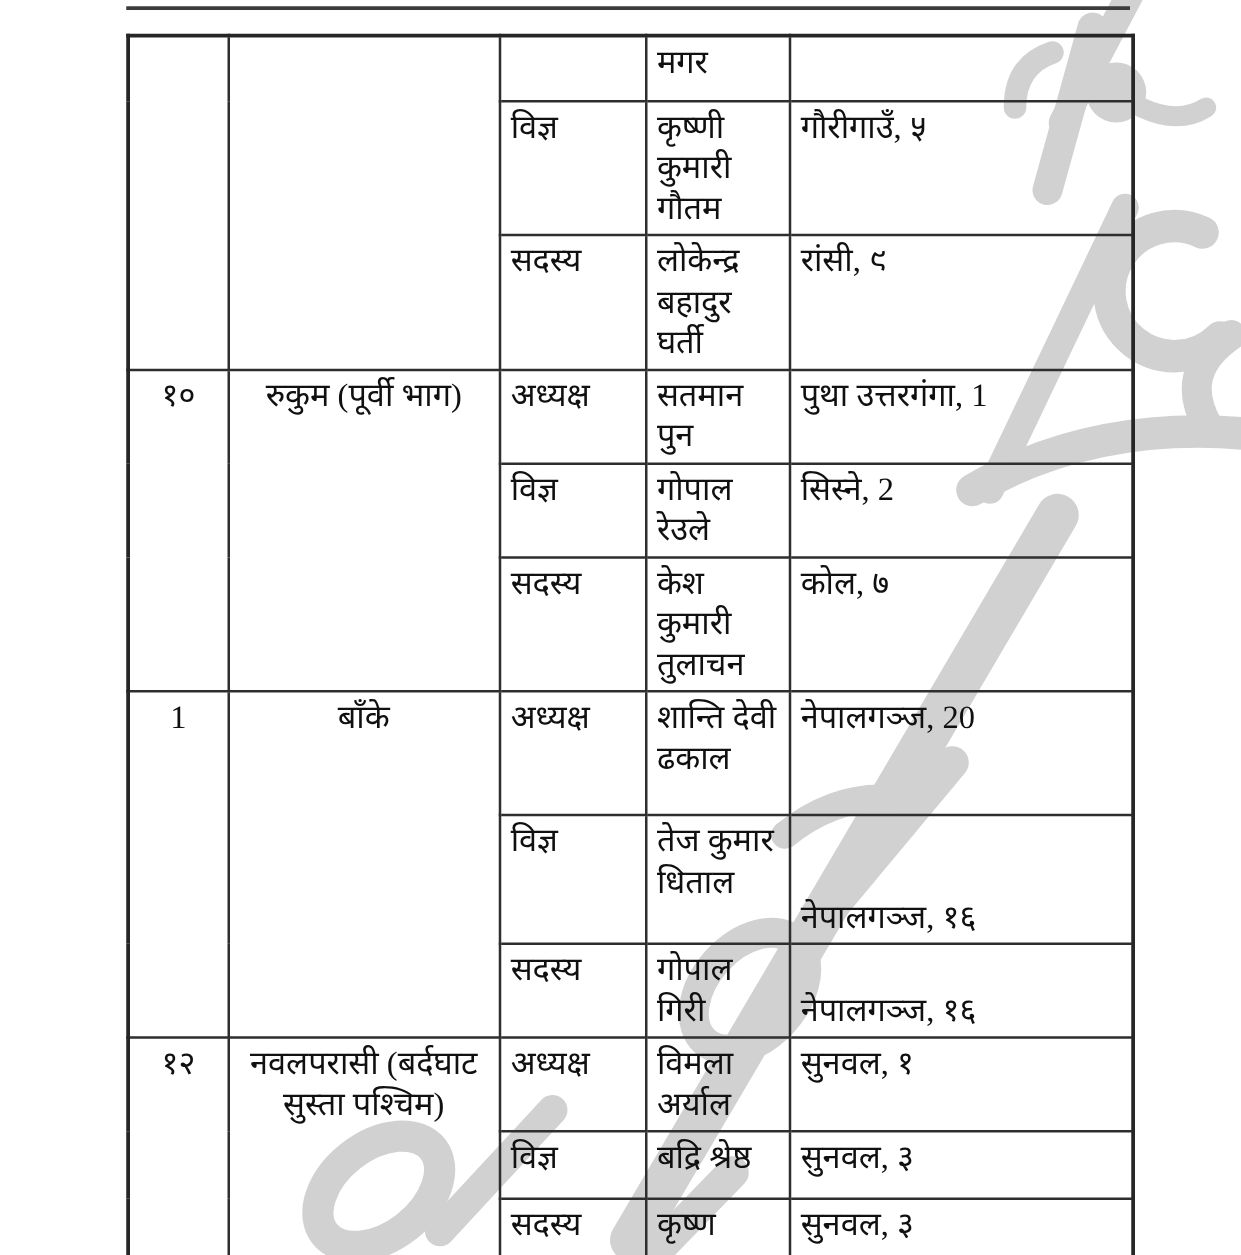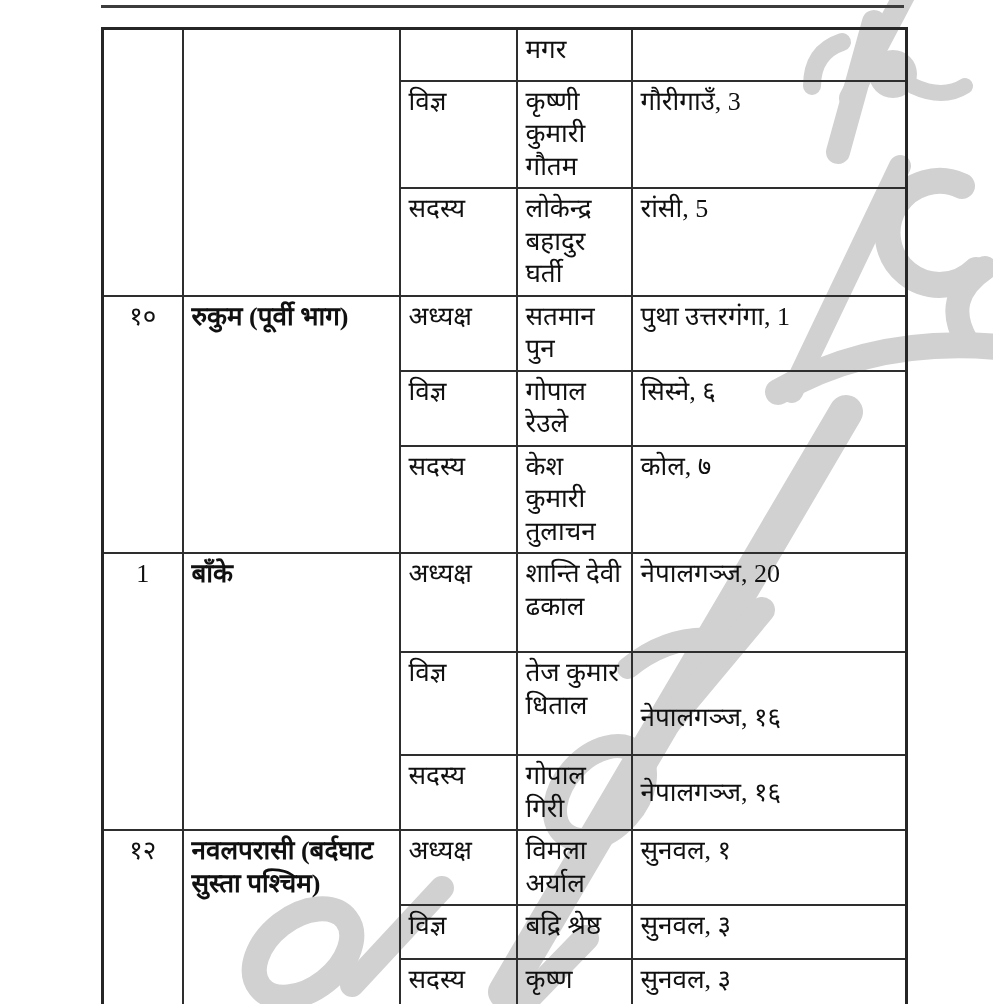--- a/index.html
+++ b/index.html
@@ -29,27 +29,27 @@
     vertical-align:top;
     padding:4px 8px;
     overflow:hidden;
     word-break:keep-all;
   }
   td.sn{
     text-align:center;vertical-align:middle;
     font-size:33px;padding:0 2px;margin-left:35px;
   }
   td.district{
-    text-align:left;vertical-align:middle;
-    padding:4px 14px;line-height:1.45;font-weight:bold;
+    text-align:center;vertical-align:middle;
+    padding:4px 14px;line-height:1.45;
   }
   td.pos{text-align:left;padding-top:8px;}
   td.name{padding:6px 4px 4px 10px;line-height:1.28;margin-top:15px;}
   td.place{padding:8px 6px 6px 12px;line-height:1.2;}
-  td.place.bottom{vertical-align:bottom;padding-bottom:20px;}
+  td.place.bottom{vertical-align:bottom;padding-bottom:4px;}
 </style>
 </head>
 <body>
 
 <div class="page">
 
   <svg class="wm" width="993" height="1004" viewBox="0 0 993 1004" aria-hidden="true">
     <g stroke="#d1d1d1" fill="none" stroke-linecap="round">
 
       <path d="M838,152 L874,22" stroke-width="24"></path>
@@ -88,39 +88,39 @@
       <tr style="height:52px">
         <td class="sn" rowspan="3"></td>
         <td class="district" rowspan="3"></td>
         <td class="pos"></td>
         <td class="name">मगर</td>
         <td class="place"></td>
       </tr>
       <tr style="height:98px">
         <td class="pos">विज्ञ</td>
         <td class="name">कृष्णी कुमारी गौतम</td>
-        <td class="place">गौरीगाउँ, 3</td>
+        <td class="place">गौरीगाउँ, ५</td>
       </tr>
       <tr style="height:100px">
         <td class="pos">सदस्य</td>
         <td class="name">लोकेन्द्र बहादुर घर्ती</td>
-        <td class="place">रांसी, 5</td>
+        <td class="place">रांसी, ९</td>
       </tr>
 
       <tr style="height:60px">
         <td class="sn" rowspan="3">१०</td>
         <td class="district" rowspan="3">रुकुम (पूर्वी भाग)</td>
         <td class="pos">अध्यक्ष</td>
         <td class="name">सतमान पुन</td>
         <td class="place">पुथा उत्तरगंगा, 1</td>
       </tr>
       <tr style="height:68px">
         <td class="pos">विज्ञ</td>
         <td class="name">गोपाल रेउले</td>
-        <td class="place">सिस्ने, ६</td>
+        <td class="place">सिस्ने, 2</td>
       </tr>
       <tr style="height:97px">
         <td class="pos">सदस्य</td>
         <td class="name">केश कुमारी तुलाचन</td>
         <td class="place">कोल, ७</td>
       </tr>
 
       <tr style="height:99px">
         <td class="sn" rowspan="3">1</td>
         <td class="district" rowspan="3">बाँके</td>

